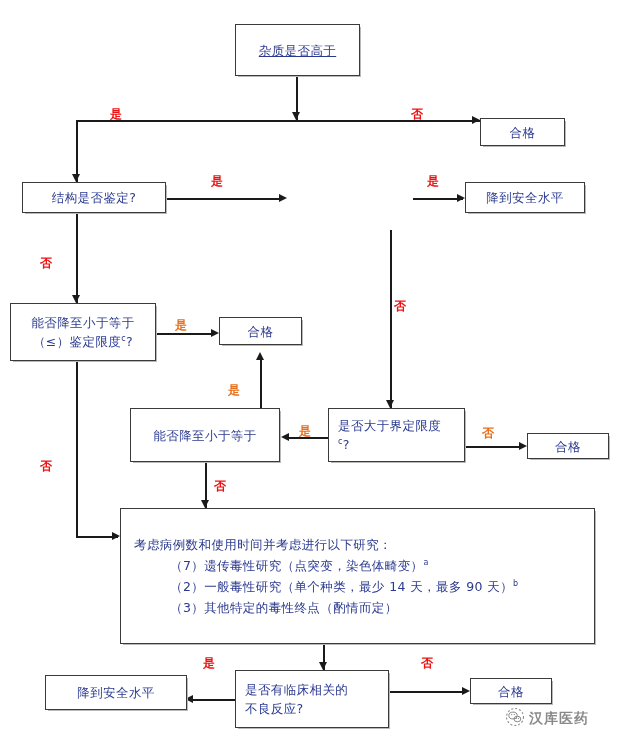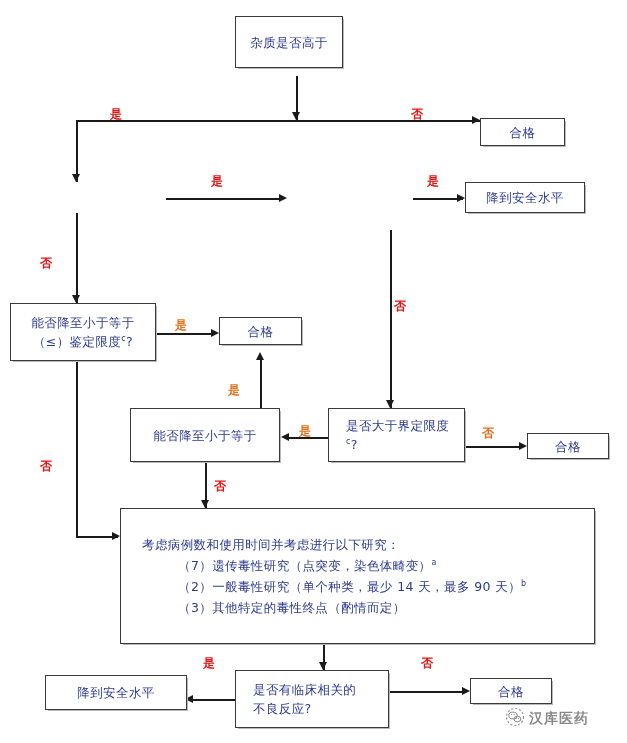--- a/index.html
+++ b/index.html
@@ -27,21 +27,21 @@
     display: flex;
     align-items: center;
     justify-content: center;
     text-align: center;
     z-index: 3;
     letter-spacing: 0.4px;
   }
   .box.left-align {
     justify-content: flex-start;
     text-align: left;
-    padding-left: 17px;
+    padding-left: 9px;
   }
   .box .inner { width: 100%; }
   
   .box::after {
     content: "";
     position: absolute;
     left: 2px;
     top: 2px;
     right: -2px;
     bottom: -2px;
@@ -116,30 +116,33 @@
     letter-spacing: 1px;
     font-weight: bold;
   }
   #watermark .wm-logo { display: block; }
 </style>
 </head>
 <body>
 
 <div id="canvas">
 
-  <div class="box" style="left:235px; top:16px; width:108px; height:52px;">
+  <div class="box" style="left:235px; top:24px; width:125px; height:52px;text-decoration:underline;">
     <div class="inner">
       <div>杂质是否高于</div>
     </div>
   </div>
 
   <div class="box" style="left:480px; top:118px; width:85px; height:28px;">
     <span class="inner">合格</span>
   </div>
 
+  <div class="box" style="left:22px; top:182px; width:144px; height:31px;">
+    <span class="inner">结构是否鉴定?</span>
+  </div>
 
 
   <div class="box" style="left:465px; top:182px; width:120px; height:31px;">
     <span class="inner">降到安全水平</span>
   </div>
 
   <div class="box" style="left:10px; top:303px; width:146px; height:58px;">
     <div class="inner">
       <div>能否降至小于等于</div>
       <div><span>（≤）鉴定限度</span><span class="sup">c</span><span>?</span></div>

